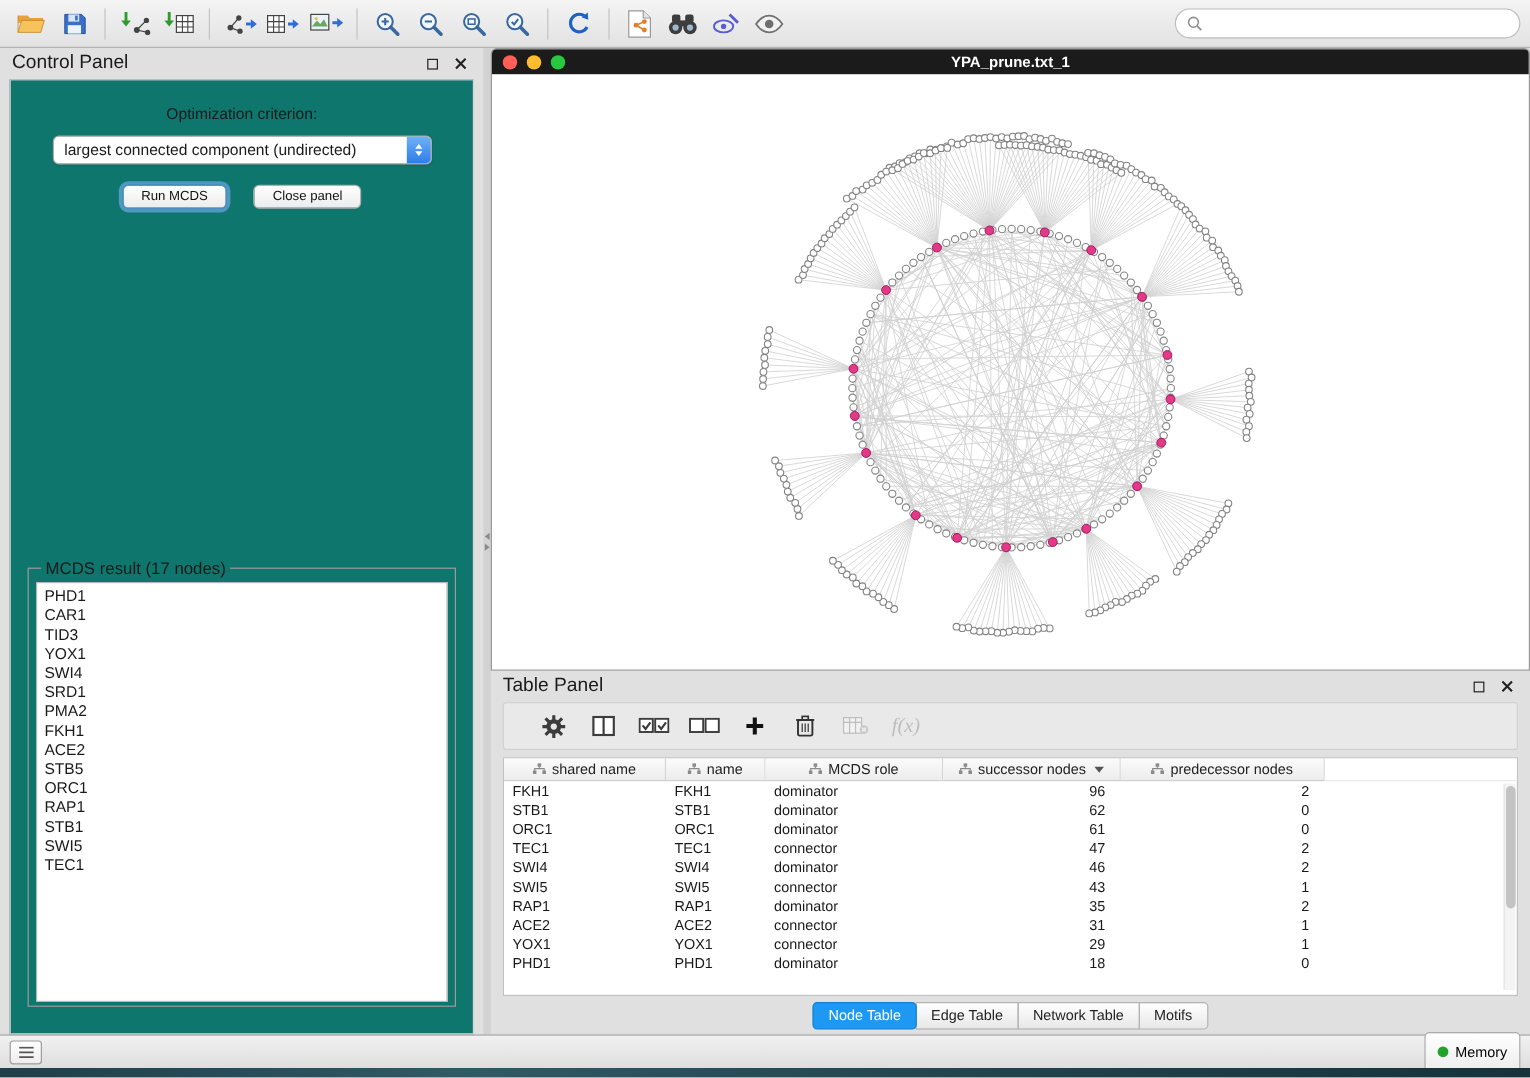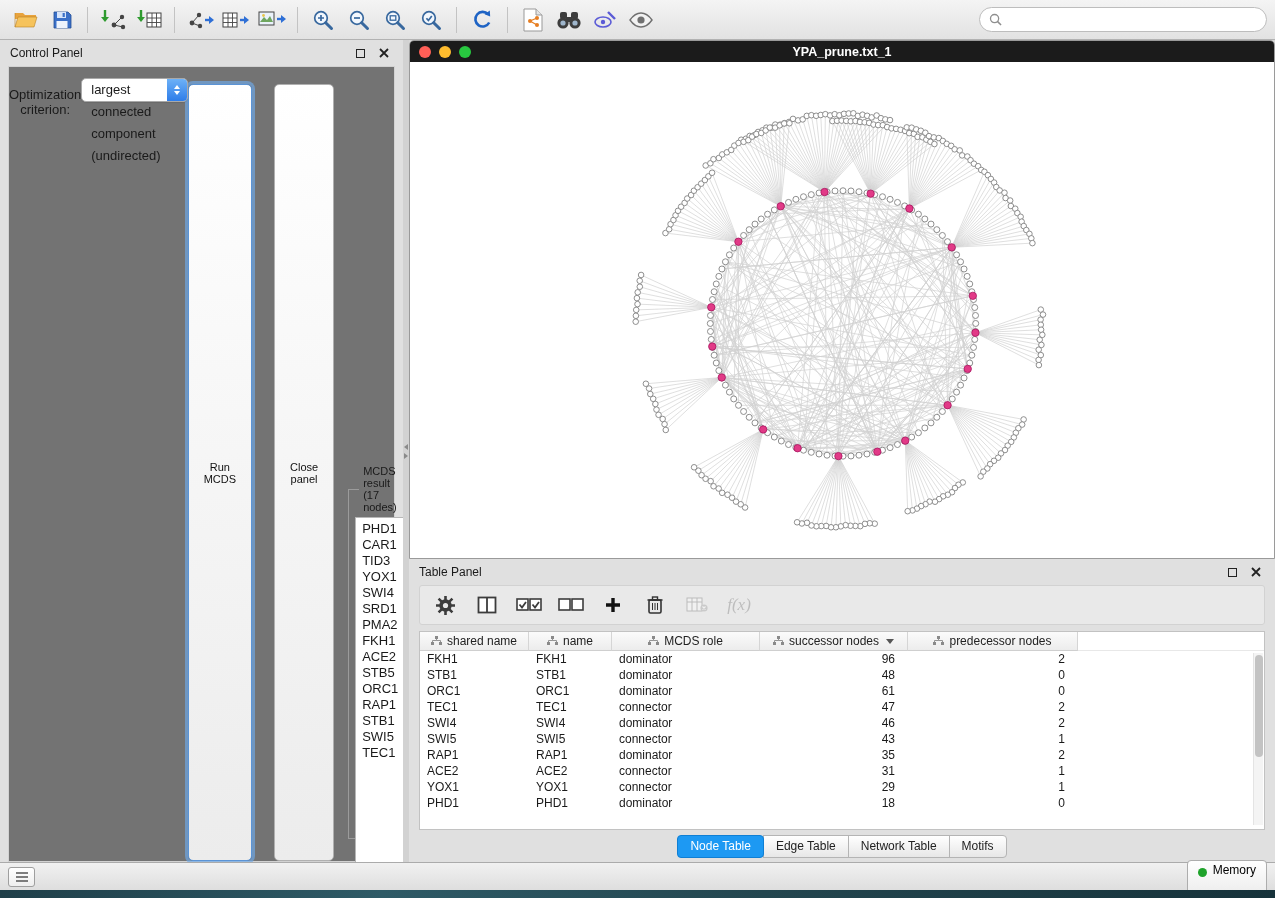--- a/index.html
+++ b/index.html
@@ -12,40 +12,40 @@
 .icon-btn{width:36px;height:32px;border:none;background:transparent;display:flex;align-items:center;justify-content:center;cursor:pointer;border-radius:4px}
 .tb-sep{width:1px;height:26px;background:#c3c3c3;margin:0 7px;flex:0 0 1px}
 .search-box{margin-left:auto;width:288px;height:25px;background:#fff;border:1px solid #bdbdbd;border-radius:13px;display:flex;align-items:center;padding:0 9px;gap:6px}
 .search-box input{border:none;outline:none;flex:1;font-size:12px;background:transparent}
 
 
 .workspace{flex:1;display:flex;min-height:0;background:#d8d8d8}
 
 
 .control-panel{width:403px;flex:0 0 403px;background:#e0e0e0;display:flex;flex-direction:column}
-.panel-header{height:26px;flex:0 0 26px;display:flex;align-items:center;padding:0 10px;font-size:12px}
+.panel-header{height:26px;flex:0 0 26px;display:flex;align-items:center;padding:0 10px;font-size:16px}
 .panel-header .ph-title{flex:1}
 .ph-btn{width:18px;height:18px;border:none;background:transparent;display:flex;align-items:center;justify-content:center;cursor:pointer;margin-left:6px}
 .float-glyph{width:9px;height:9px;border:1.5px solid #222;display:inline-block}
 .cp-tabs{display:flex;justify-content:center;padding:2px 0 6px}
 .tab{padding:3px 12px;font-size:12px;background:linear-gradient(#fff,#e7e7e7);border:1px solid #b4b4b4;margin-left:-1px;cursor:pointer;color:#222;line-height:15px}
 .tab:first-child{border-radius:4px 0 0 4px;margin-left:0}
 .tab:last-child{border-radius:0 4px 4px 0}
 .tab.active{background:#1d99f3;border-color:#0f7fd4;color:#fff;border-radius:4px;position:relative;z-index:1}
-.cp-body{flex:1;background:#737373;margin:0 8px;border:1px solid #d2d2d2;display:flex;flex-direction:row;min-height:0}
+.cp-body{flex:1;background:#0f766e;margin:0 8px;border:1px solid #d2d2d2;display:flex;flex-direction:column;min-height:0}
 .opt-label{text-align:center;font-size:13px;margin-top:20px}
 .select{width:316px;height:24px;margin:11px auto 0;background:#fff;border:1px solid #a9a9a9;border-radius:5px;position:relative;font-size:13px;line-height:22px;padding:0 26px 0 9px;cursor:pointer;box-shadow:0 1px 1px #00000014;text-align:left}
 .select .stepper{position:absolute;right:0;top:0;bottom:0;width:20px;background:linear-gradient(#6db1f7,#2e7de9);border-radius:0 4px 4px 0;display:flex;flex-direction:column;align-items:center;justify-content:center;gap:2px}
 .tri-up{width:0;height:0;border-left:3.5px solid transparent;border-right:3.5px solid transparent;border-bottom:4.5px solid #fff}
 .tri-down{width:0;height:0;border-left:3.5px solid transparent;border-right:3.5px solid transparent;border-top:4.5px solid #fff}
 .btn-row{display:flex;justify-content:center;gap:22px;margin-top:17px}
 .mac-btn{font-size:11px;padding:3px 15px;background:linear-gradient(#fff,#ececec);border:1px solid #b0b0b0;border-radius:5px;cursor:pointer;color:#111}
 .mac-btn.focused{box-shadow:0 0 0 3px #6fa9e8aa;border-color:#5b94d6}
 fieldset.mcds{margin:auto 14px 22px;height:374px;border:1px solid #9b9b9b;padding:4px 6px 8px}
-fieldset.mcds legend{font-size:11px;padding:0 4px;margin-left:4px}
+fieldset.mcds legend{font-size:14px;padding:0 4px;margin-left:4px}
 .mcds-list{height:350px;background:#fff;border:1px solid #b7b7b7;overflow:hidden;padding:3px 6px;text-align:left}
 .mcds-item{font-size:13px;line-height:16px;cursor:default}
 
 
 .gutter{width:6px;flex:0 0 6px;background:#d2d2d2;display:flex;flex-direction:column;align-items:center;justify-content:center;gap:3px;cursor:col-resize}
 .g-left{width:0;height:0;border-top:3px solid transparent;border-bottom:3px solid transparent;border-right:4px solid #8a8a8a}
 .g-right{width:0;height:0;border-top:3px solid transparent;border-bottom:3px solid transparent;border-left:4px solid #8a8a8a}
 
 
 .right-side{flex:1;display:flex;flex-direction:column;min-width:0}
@@ -53,43 +53,43 @@
 .net-titlebar{height:21px;flex:0 0 21px;background:#1b1b1b;position:relative;display:flex;align-items:center;justify-content:center}
 .traffic{position:absolute;left:9px;top:0;bottom:0;display:flex;align-items:center;gap:8px}
 .light{width:12px;height:12px;border-radius:50%;cursor:pointer;border:none}
 .light.red{background:#ff5f57}.light.yellow{background:#febc2e}.light.green{background:#28c840}
 .net-title{color:#fff;font-size:12.5px;font-weight:bold}
 .net-canvas{flex:1;background:#fff;position:relative}
 .net-canvas svg{position:absolute;inset:0;width:100%;height:100%}
 
 
 .table-panel{flex:1;background:#e0e0e0;display:flex;flex-direction:column;min-height:0}
-.tp-toolbar{height:40px;flex:0 0 40px;display:flex;align-items:center;gap:8px;padding:0 8px;margin:0 10px;background:#e9e9e9;border:1px solid #d2d2d2;border-radius:3px}
+.tp-toolbar{height:40px;flex:0 0 40px;display:flex;align-items:center;gap:8px;padding:0 24px;margin:0 10px;background:#e9e9e9;border:1px solid #d2d2d2;border-radius:3px}
 .tp-icon{width:34px;height:30px;border:none;background:transparent;display:flex;align-items:center;justify-content:center;cursor:pointer;border-radius:3px}
 .tp-icon.disabled{opacity:.38;cursor:default}
 .fx{font-family:"Liberation Serif",serif;font-style:italic;font-size:17px;color:#777}
 .table-wrap{flex:1;margin:6px 10px 4px;background:#fff;border:1px solid #c2c2c2;position:relative;overflow:hidden;display:flex;flex-direction:column}
 .thead{display:flex;height:19px;flex:0 0 19px;font-size:12px}
 .th{display:flex;align-items:center;justify-content:center;gap:5px;border-right:1px solid #d5d5d5;color:#222;background:linear-gradient(#fbfbfb,#ececec);border-bottom:1px solid #cfcfcf}
-.c0{width:109px}.c1{width:83px}.c2{width:148px}.c3{width:148px}.c4{width:170px}
+.c0{width:135px}.c1{width:83px}.c2{width:148px}.c3{width:148px}.c4{width:170px}
 .cfill{flex:1;border-right:none}
 .th.cfill{background:#fff;border-bottom:1px solid #e8e8e8}
 .tbody{flex:1;overflow:hidden}
 .trow{display:flex;height:16px;align-items:center;font-size:12px}
 .tcell{padding-left:7px;white-space:nowrap;overflow:hidden}
 .tcell.num{text-align:right;padding-right:13px;padding-left:0}
 .sort-tri{width:0;height:0;border-left:4px solid transparent;border-right:4px solid transparent;border-top:5px solid #555;margin-left:2px}
 .vscroll{position:absolute;right:1px;top:21px;bottom:4px;width:10px;background:#f4f4f4;border-left:1px solid #e4e4e4;display:flex;justify-content:center}
 .vthumb{width:8px;height:102px;background:#c3c3c3;border-radius:4px;margin-top:2px}
 .tp-tabs{height:28px;flex:0 0 28px;display:flex;justify-content:center;align-items:center;padding-bottom:4px}
 
 
 .statusbar{height:28px;flex:0 0 28px;background:linear-gradient(#f1f1f1,#dedede);border-top:1px solid #ababab;display:flex;align-items:center;padding:0 8px}
 .sb-left{width:27px;height:20px;border:1px solid #9f9f9f;border-radius:3px;background:linear-gradient(#fff,#eee);display:flex;align-items:center;justify-content:center;cursor:pointer}
-.memory-btn{margin-left:auto;height:21px;border:1px solid #adadad;border-radius:4px;background:linear-gradient(#fff,#ededed);display:flex;align-items:flex-end;gap:6px;padding:16px 10px;font-size:12px;cursor:pointer}
+.memory-btn{margin-left:auto;height:21px;border:1px solid #adadad;border-radius:4px;background:linear-gradient(#fff,#ededed);display:flex;align-items:center;gap:6px;padding:16px 10px;font-size:12px;cursor:pointer}
 .green-dot{width:9px;height:9px;border-radius:50%;background:#1fa32b}
 .desktop-strip{height:8px;flex:0 0 8px;background:linear-gradient(90deg,#1f3f49,#2e5a66 30%,#23464f 60%,#16323a)}
 </style>
 </head>
 <body>
 
 <div class="app">
 
   <div class="toolbar">
     <button class="icon-btn">
@@ -1270,21 +1270,21 @@
                 <div class="tcell c1">FKH1</div>
                 <div class="tcell c2">dominator</div>
                 <div class="tcell c3 num">96</div>
                 <div class="tcell c4 num">2</div>
                 <div class="tcell cfill"></div>
               </div>
               <div class="trow">
                 <div class="tcell c0">STB1</div>
                 <div class="tcell c1">STB1</div>
                 <div class="tcell c2">dominator</div>
-                <div class="tcell c3 num">48</div>
+                <div class="tcell c3 num">62</div>
                 <div class="tcell c4 num">0</div>
                 <div class="tcell cfill"></div>
               </div>
               <div class="trow">
                 <div class="tcell c0">ORC1</div>
                 <div class="tcell c1">ORC1</div>
                 <div class="tcell c2">dominator</div>
                 <div class="tcell c3 num">61</div>
                 <div class="tcell c4 num">0</div>
                 <div class="tcell cfill"></div>

